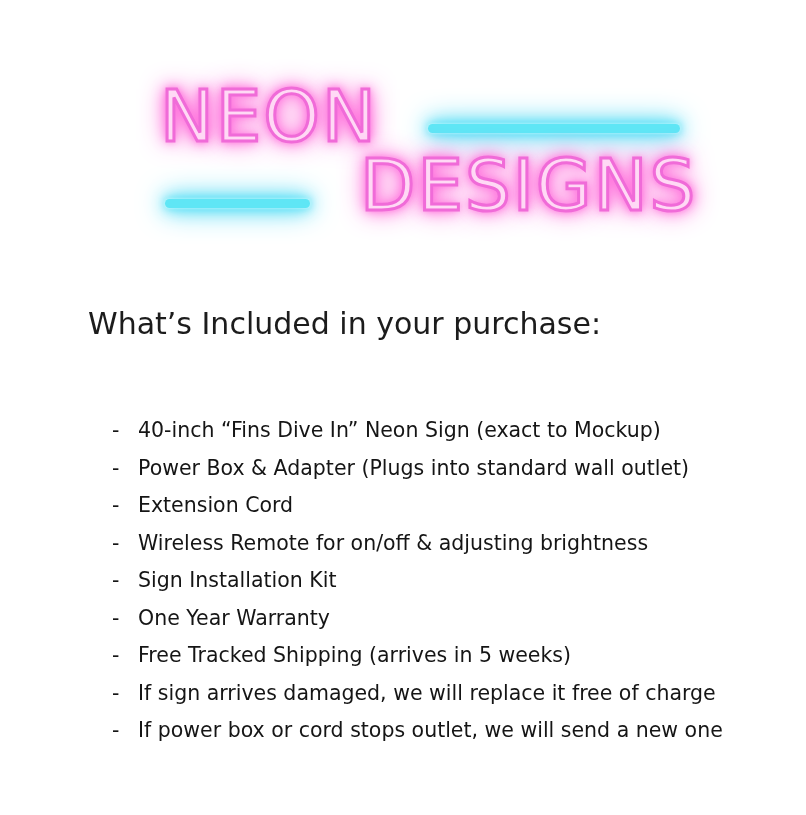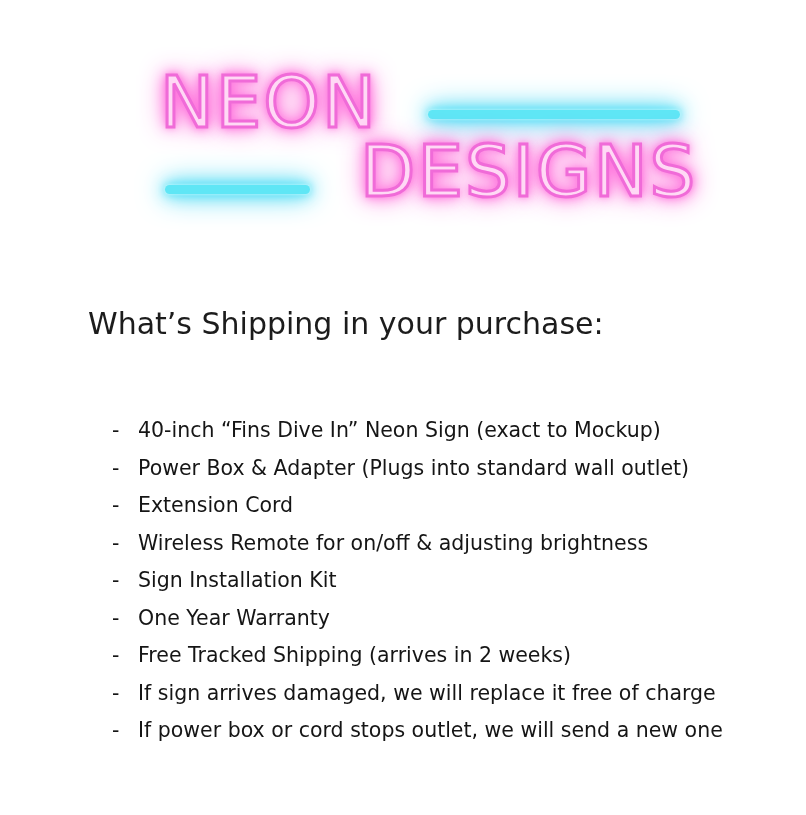--- a/index.html
+++ b/index.html
@@ -13,20 +13,21 @@
     font-family: "Liberation Sans", sans-serif;
     overflow: hidden;
     position: relative;
   }
 
   
   .logo-block {
     position: relative;
     width: 698px;
     height: 250px;
+    margin-top: 14px;
   }
 
   .neon-word {
     position: absolute;
     font-family: "DejaVu Sans", sans-serif;
     font-weight: 400;
     letter-spacing: 2px;
     color: #ffffff;
     white-space: nowrap;
   }
@@ -124,21 +125,21 @@
 </head>
 <body>
 
 <div class="logo-block">
   <div class="neon-word word-neon">NEON</div>
   <div class="neon-bar bar-top"></div>
   <div class="neon-bar bar-bottom"></div>
   <div class="neon-word word-designs">DESIGNS</div>
 </div>
 
-<div class="heading">What’s Shipping in your purchase:</div>
+<div class="heading">What’s Included in your purchase:</div>
 
 <ul class="included-list">
   <li>
     <span class="dash">-</span>
     <span class="item-text">40-inch “Fins Dive In” Neon Sign (exact to Mockup)</span>
   </li>
   <li>
     <span class="dash">-</span>
     <span class="item-text">Power Box &amp; Adapter (Plugs into standard wall outlet)</span>
   </li>
@@ -153,21 +154,21 @@
   <li>
     <span class="dash">-</span>
     <span class="item-text">Sign Installation Kit</span>
   </li>
   <li>
     <span class="dash">-</span>
     <span class="item-text">One Year Warranty</span>
   </li>
   <li>
     <span class="dash">-</span>
-    <span class="item-text">Free Tracked Shipping (arrives in 2 weeks)</span>
+    <span class="item-text">Free Tracked Shipping (arrives in 5 weeks)</span>
   </li>
   <li>
     <span class="dash">-</span>
     <span class="item-text">If sign arrives damaged, we will replace it free of charge</span>
   </li>
   <li>
     <span class="dash">-</span>
     <span class="item-text">If power box or cord stops outlet, we will send a new one</span>
   </li>
 </ul>

